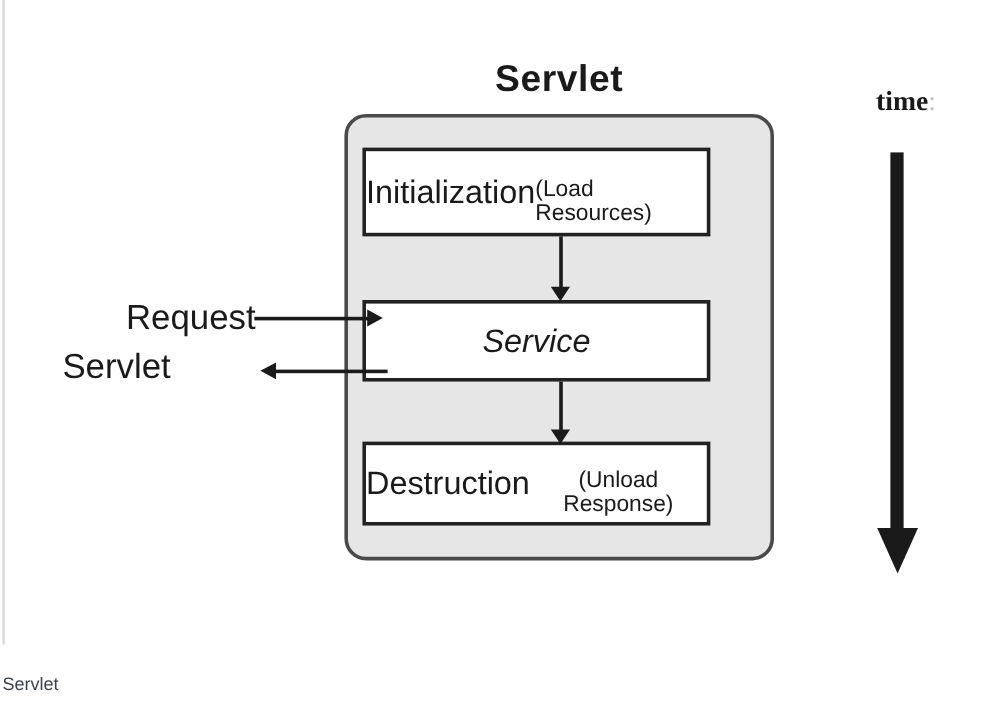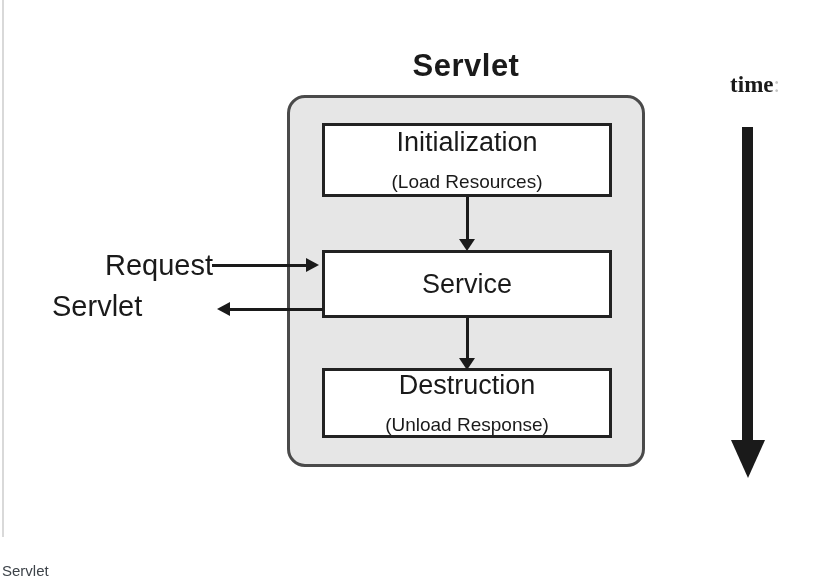--- a/index.html
+++ b/index.html
@@ -21,28 +21,28 @@
   .title{
     left:287px;top:48px;width:358px;text-align:center;
     font-size:31px;font-weight:bold;letter-spacing:.5px;
   }
   .container{
     left:287px;top:95px;width:358px;height:372px;box-sizing:border-box;
     background:var(--container-fill);
     border:3px solid var(--container-border);border-radius:18px;
   }
   .stage-box{
-    left:322px;width:290px;box-sizing:border-box;
+    left:302px;width:290px;box-sizing:border-box;
     background:var(--box-fill);border:3px solid var(--box-border);
-    display:flex;flex-direction:column;align-items:center;justify-content:center;
+    display:flex;flex-direction:row;align-items:center;justify-content:center;
     line-height:1.05;
   }
   .stage-init{top:123px;height:74px;}
-  .stage-service{top:250px;height:68px;}
-  .stage-destruction{top:368px;height:70px;}
+  .stage-service{top:250px;height:68px;font-style:italic;}
+  .stage-destruction{top:368px;height:70px;text-align:center;}
   .stage-name{font-size:27px;}
   .stage-sub{font-size:19px;margin-top:16px;}
   .vline{width:3px;background:var(--ink);left:466px;}
   .vline-1{top:197px;height:43px;}
   .vline-2{top:318px;height:41px;}
   .tri-down{
     width:0;height:0;left:459px;
     border-left:8px solid transparent;border-right:8px solid transparent;
     border-top:12px solid var(--ink);
   }

